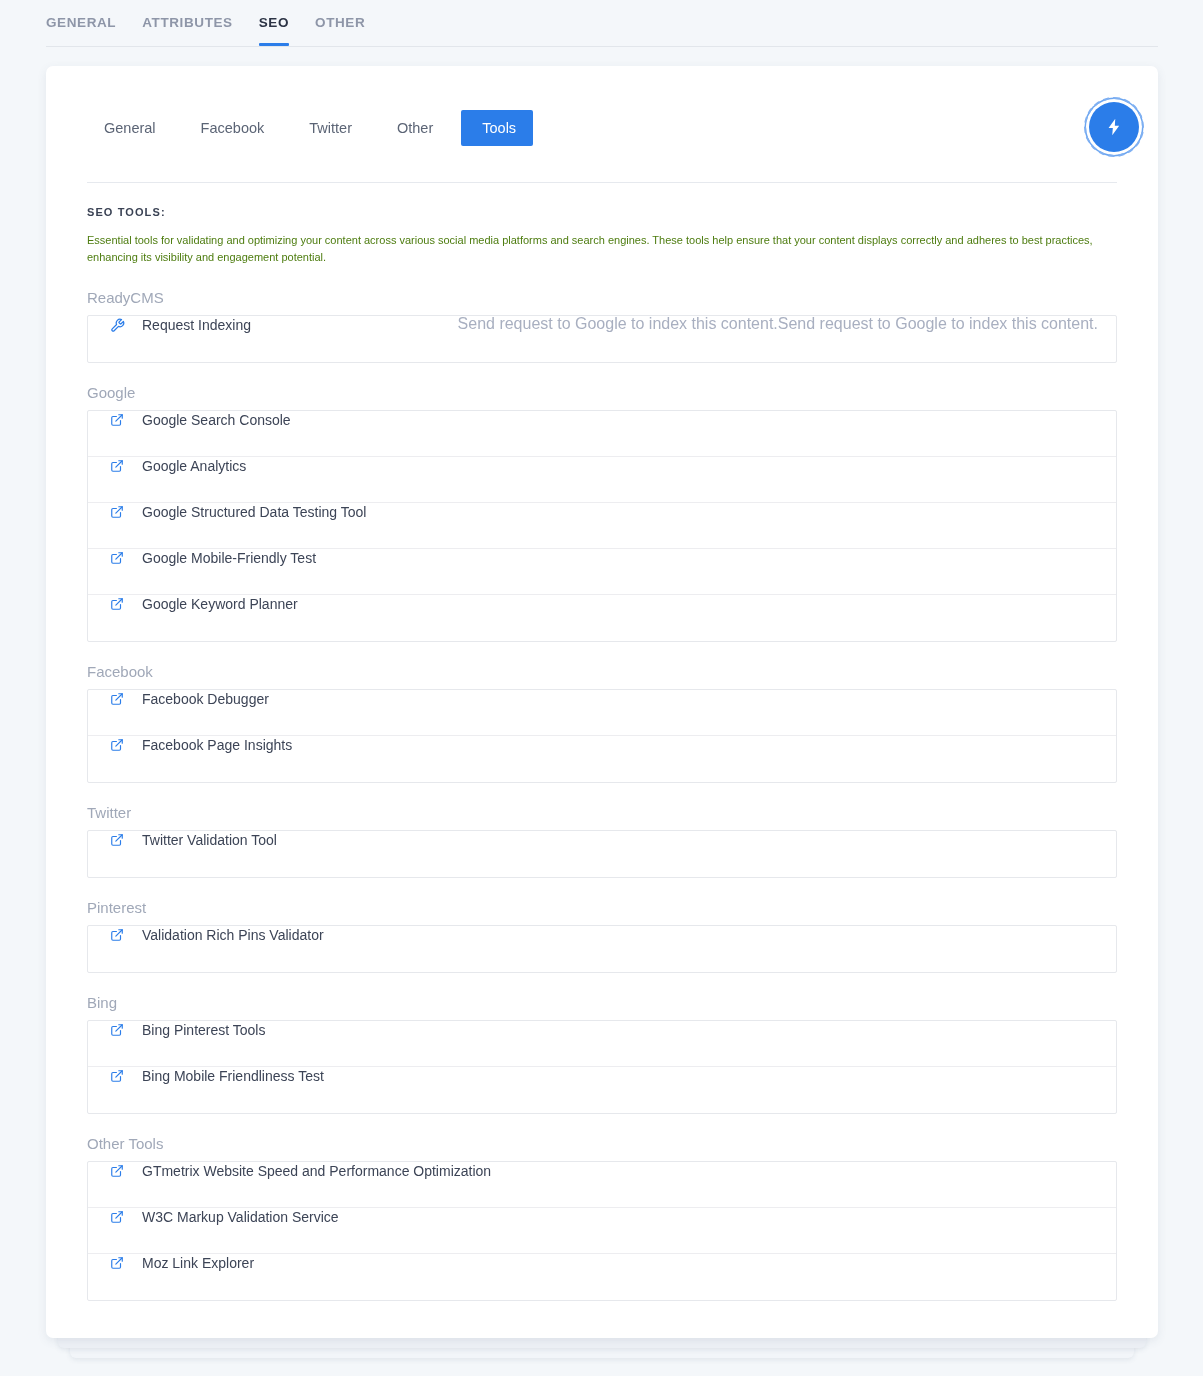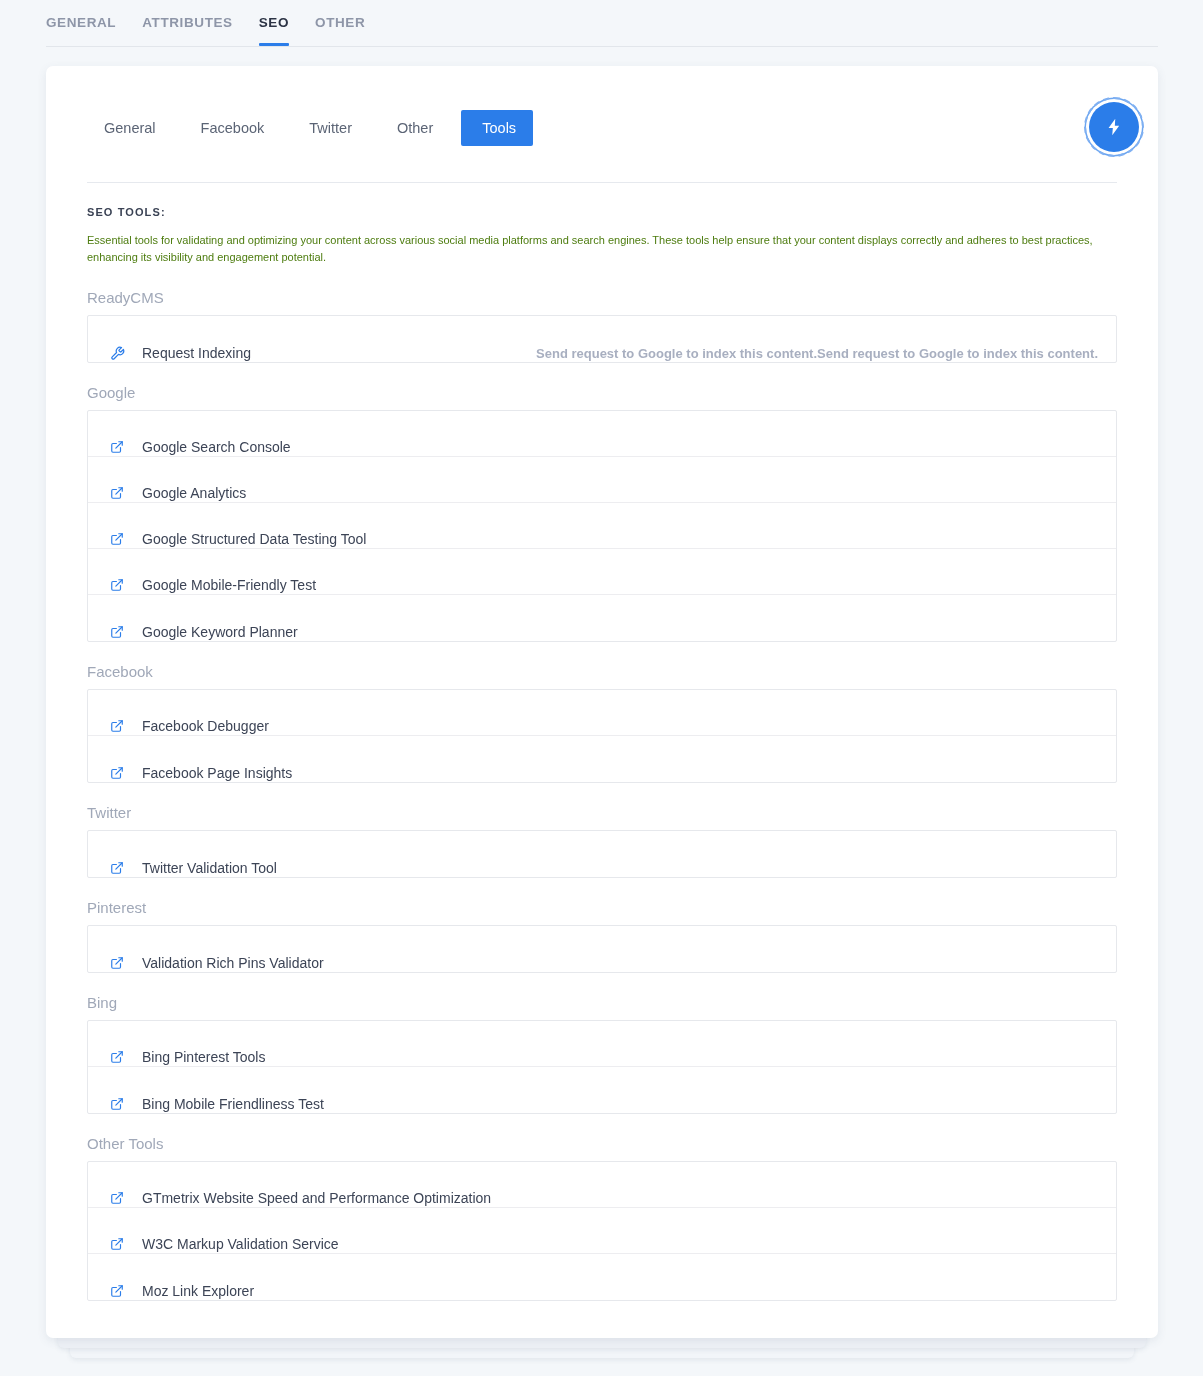--- a/index.html
+++ b/index.html
@@ -182,21 +182,21 @@
   }
 
   .tool-list {
     border: 1px solid #e6e8ec;
     border-radius: 2px;
     background: #ffffff;
   }
 
   .tool-row {
     display: flex;
-    align-items: flex-end;
+    align-items: flex-start;
     height: 46px;
     padding: 0 18px 0 20px;
     border-bottom: 1px solid #ededf0;
     cursor: pointer;
   }
   .tool-row:last-child { border-bottom: none; }
 
   .tool-icon {
     width: 18px;
     height: 18px;
@@ -211,25 +211,24 @@
 
   .tool-label {
     font-size: 14px;
     color: #3c4456;
     line-height: 18px;
     white-space: nowrap;
   }
 
   .tool-note {
     margin-left: auto;
-    font-size: 13px;
+    font-size: 16px;
     color: #a8afc0;
     line-height: 16px;
     white-space: nowrap;
-    font-weight: bold;
   }
 </style>
 </head>
 <body>
 
 <div class="page">
 
   <nav class="top-tabs" id="top-tabs">
       <div class="top-tab"><span>GENERAL</span></div>
       <div class="top-tab"><span>ATTRIBUTES</span></div>

